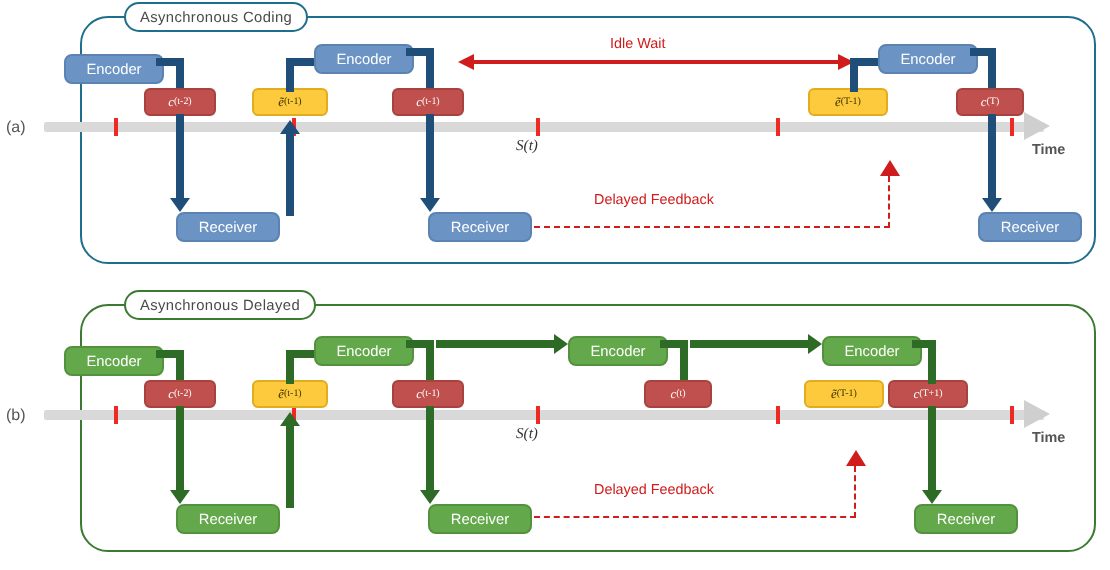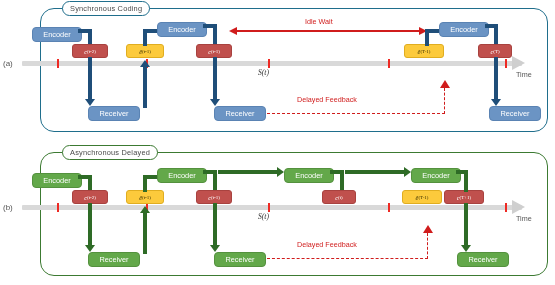--- a/index.html
+++ b/index.html
@@ -16,21 +16,21 @@
   #plabel-a{left:3px;top:59px;}
   #plabel-b{left:3px;top:203px;}
   .axis{position:absolute;height:5px;background:#d9d9d9;border-radius:1px;}
   #axis-a{left:22px;top:61px;width:500px;}
   #axis-b{left:22px;top:205px;width:500px;}
   .tick{position:absolute;width:2.4px;height:9px;background:#ee2a24;}
   .arrowhead{position:absolute;width:0;height:0;border-top:7px solid transparent;
     border-bottom:7px solid transparent;border-left:13px solid #cfcfcf;}
   #head-a{left:512px;top:56px;}
   #head-b{left:512px;top:200px;}
-  .timelbl{position:absolute;font-size:7.2px;color:#555;}
+  .timelbl{position:absolute;font-size:7.2px;color:#555;font-weight:bold;}
   #time-a{left:516px;top:70px;}
   #time-b{left:516px;top:214px;}
   .stlbl{position:absolute;font-size:7.6px;color:#333;font-family:"Liberation Serif",serif;font-style:italic;}
   #st-a{left:258px;top:68px;}
   #st-b{left:258px;top:212px;}
   .box{position:absolute;box-sizing:border-box;border-radius:4px;display:flex;align-items:center;
     justify-content:center;color:#ffffff;white-space:nowrap;}
   .enc{height:15px;font-size:7.4px;}
   .rec{height:15px;font-size:7.4px;}
   .enc-a,.rec-a{background:#6b94c4;border:1px solid #5a83b3;}
@@ -65,21 +65,21 @@
   .dfb{position:absolute;border-top:1.7px dashed #d01c1c;}
   .dfb-v{position:absolute;border-left:1.7px dashed #d01c1c;}
   .dfb-tip{position:absolute;width:0;height:0;border-left:5px solid transparent;
     border-right:5px solid transparent;border-bottom:8px solid #d01c1c;}
   .dfblbl{position:absolute;font-size:7.2px;color:#d01c1c;}
 </style>
 </head>
 <body>
 
 <div class="panel" id="panel-a"></div>
-<div class="panel-tag" id="tag-a">Synchronous Coding</div>
+<div class="panel-tag" id="tag-a">Asynchronous Coding</div>
 <div class="plabel" id="plabel-a">(a)</div>
 
 <div class="axis" id="axis-a"></div>
 <div class="arrowhead" id="head-a"></div>
 <div class="timelbl" id="time-a">Time</div>
 <div class="stlbl" id="st-a">S(t)</div>
 
 <div class="tick" style="left:57px;top:59px;"></div>
 <div class="tick" style="left:146px;top:59px;"></div>
 <div class="tick" style="left:268px;top:59px;"></div>

